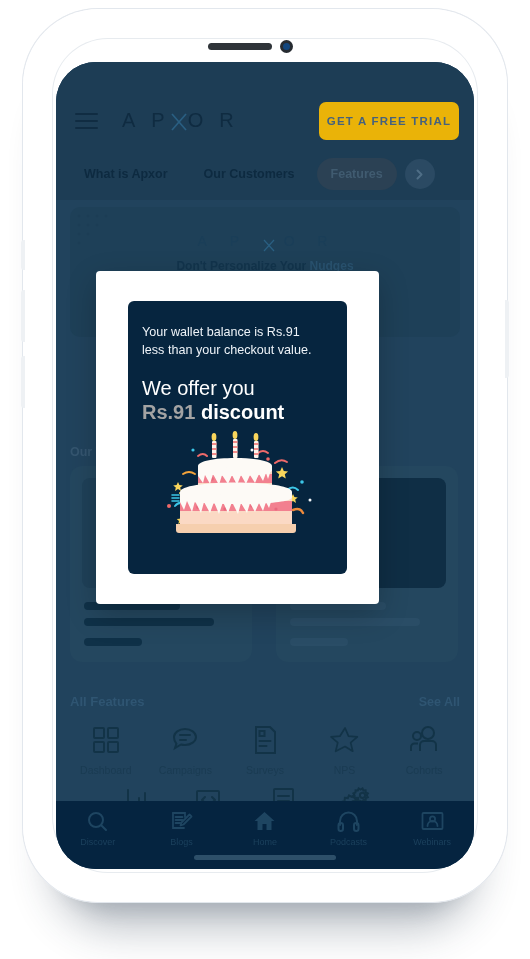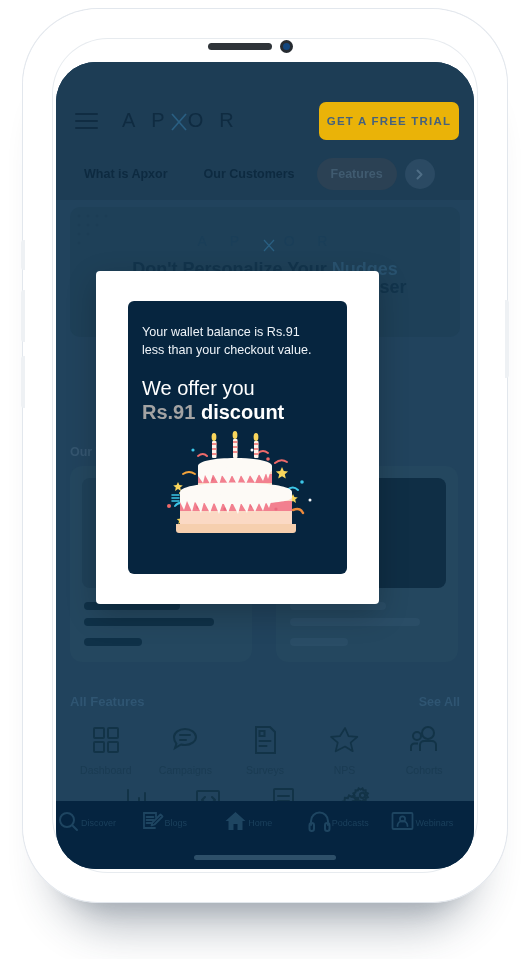--- a/index.html
+++ b/index.html
@@ -99,21 +99,21 @@
   }
   .hero-dots {
     position: absolute; left: 4px; top: 4px; width: 60px; height: 44px; opacity: .5;
   }
   .hero-logo {
     position: absolute; left: 0; right: 0; top: 26px; text-align: center;
     color: #1a3e58; font-size: 14px; letter-spacing: 5px;
   }
   .hero-l1, .hero-l2 {
     position: absolute; left: 0; right: 0; text-align: center;
-    font-size: 18px; font-weight: 700; color: #12344c;
+    font-size: 12px; font-weight: 700; color: #12344c;
   }
   .hero-l1 { top: 52px; }
   .hero-l2 { top: 70px; }
   .hero-hl { color: #29526f; }
 
   .section-title {
     position: absolute; left: 14px; top: 383px; font-size: 12.5px; font-weight: 700; color: #355670;
   }
   .cards-row { position: absolute; left: 14px; top: 404px; width: 390px; height: 200px; }
   .ghost-card {
@@ -142,21 +142,21 @@
   .feat-row.r2 { padding-left: 9%; }
   .feat-row.r2 > .feat { width: 20%; }
   .feat { display: flex; flex-direction: column; align-items: center; cursor: pointer; margin-bottom: 8px; }
   .feat .ico { width: 36px; height: 36px; color: #123347; }
   .feat .lb { margin-top: 6px; font-size: 10.5px; color: #1a3b52; font-weight: 400; }
 
   .bottomnav {
     position: absolute; left: 0; bottom: 0; width: 418px; height: 68px;
     background: #052440; display: flex; align-items: flex-start; padding-top: 8px;
   }
-  .bn { flex: 1; display: flex; flex-direction: row; align-items: center; cursor: pointer; }
+  .bn { flex: 1; display: flex; flex-direction: column; align-items: center; cursor: pointer; }
   .bn .ico { width: 25px; height: 25px; color: #1e4561; }
   .bn .lb { margin-top: 3px; font-size: 9px; color: #1c4board; color: #1b405c; }
   .homebar {
     position: absolute; left: 50%; transform: translateX(-50%); bottom: 9px;
     width: 142px; height: 5px; border-radius: 3px; background: #2d4f69;
   }
 
   
   .modal-outer {
     position: absolute; left: 96px; top: 271px; width: 283px; height: 333px;

